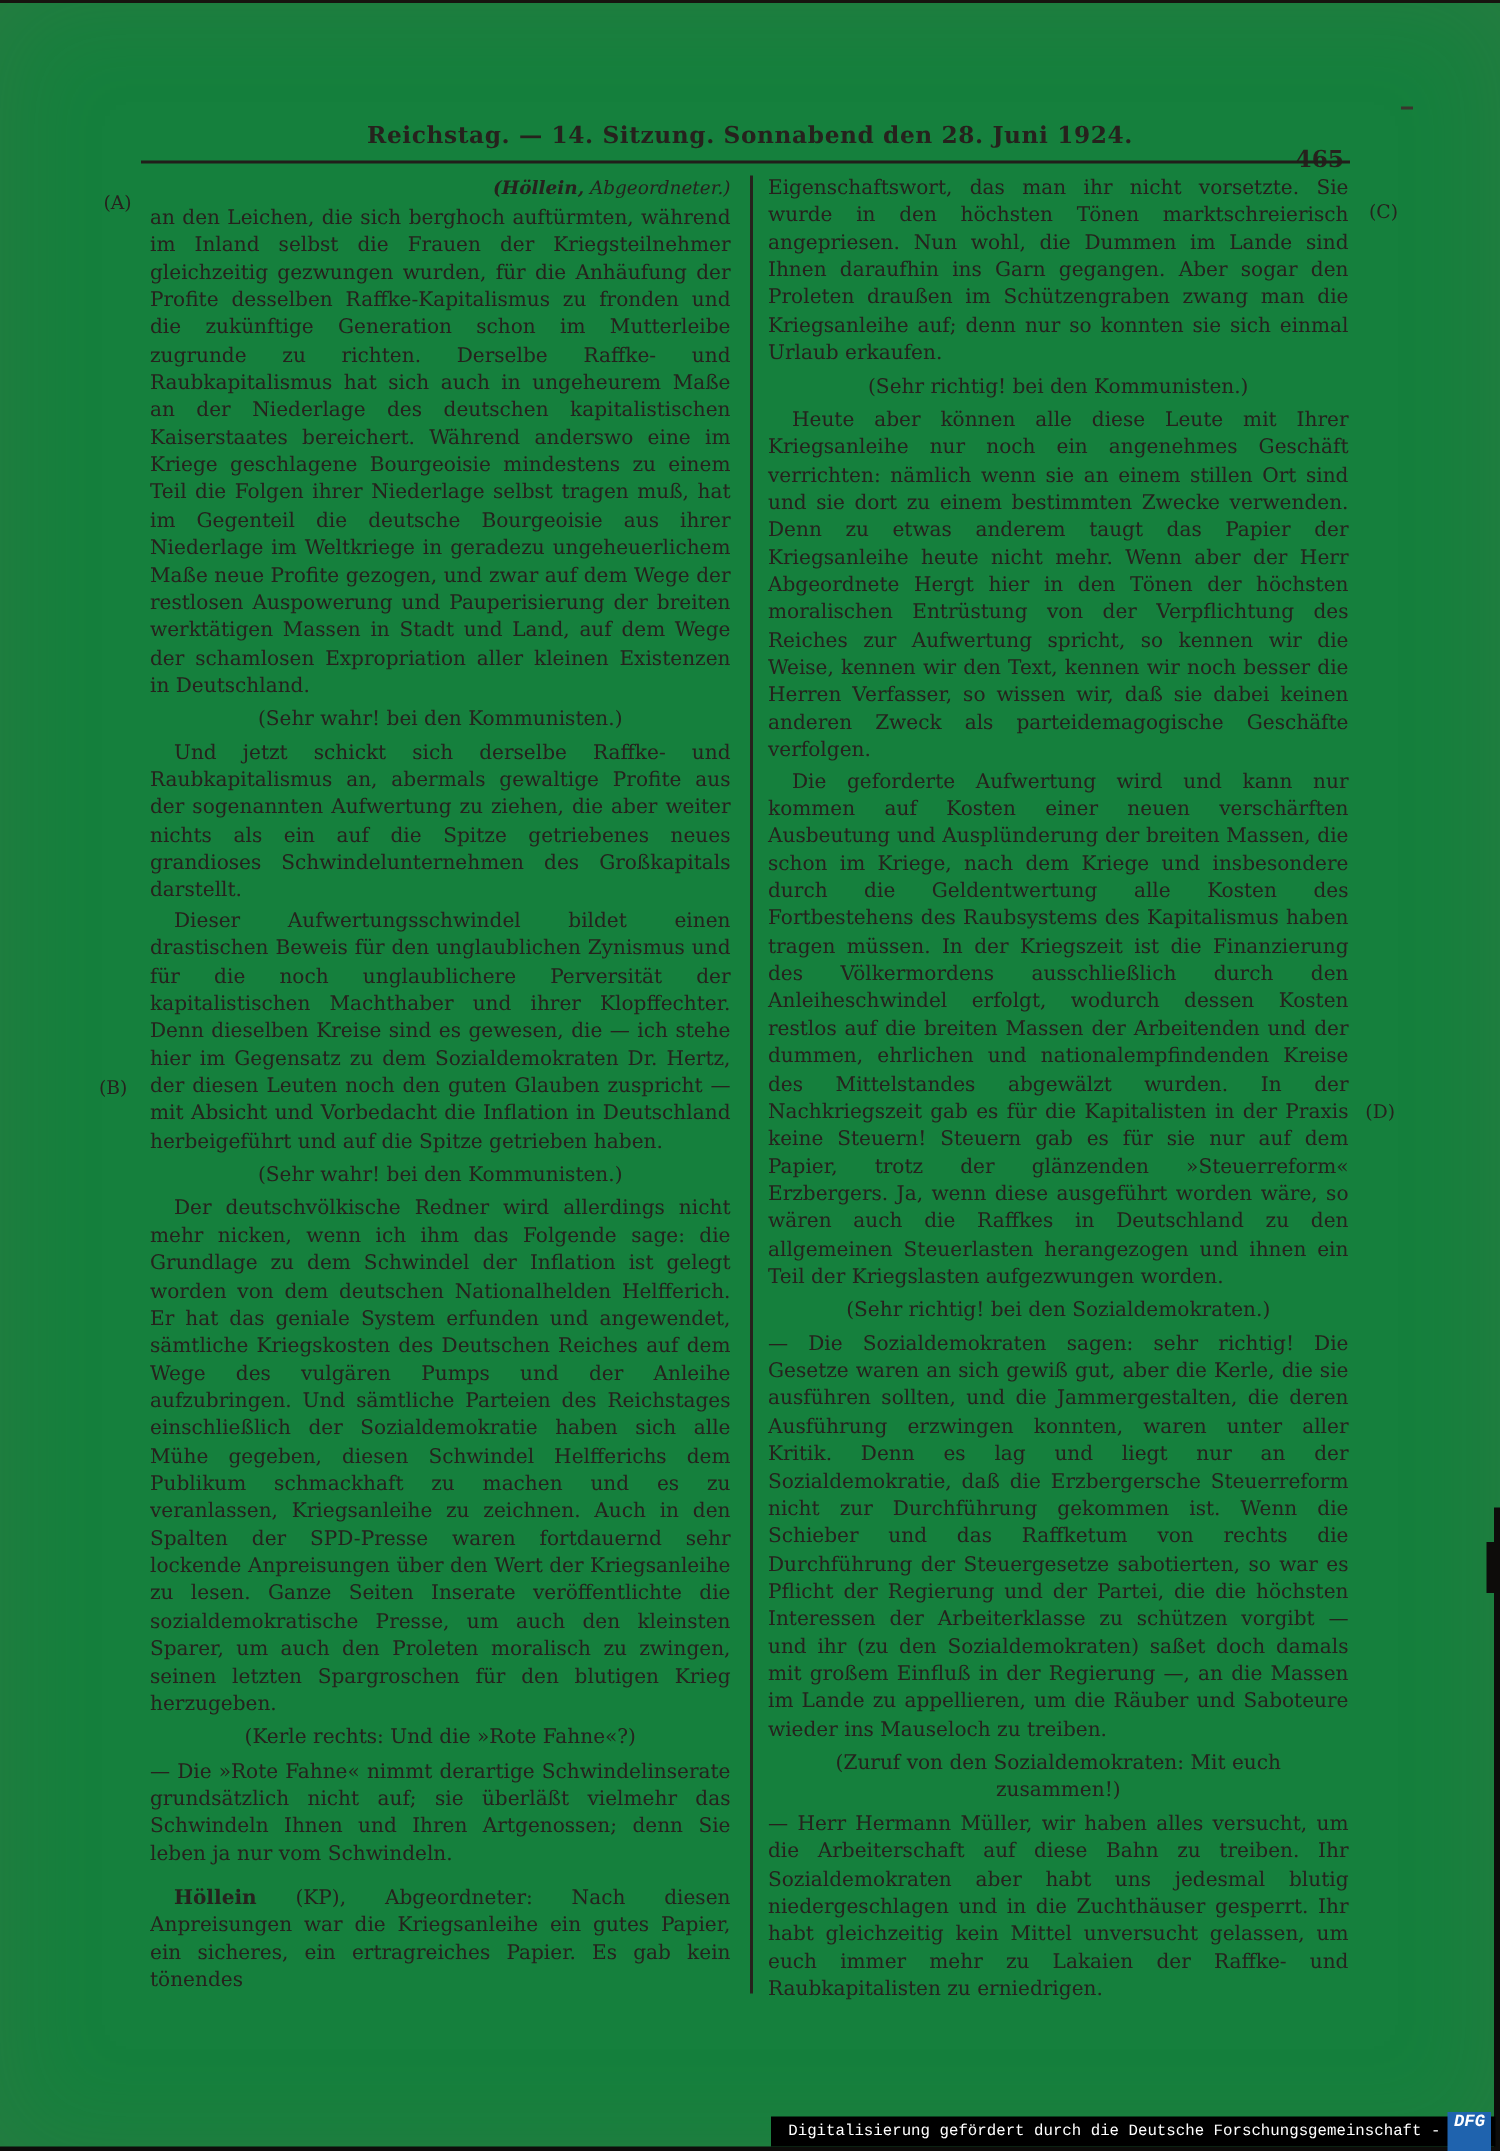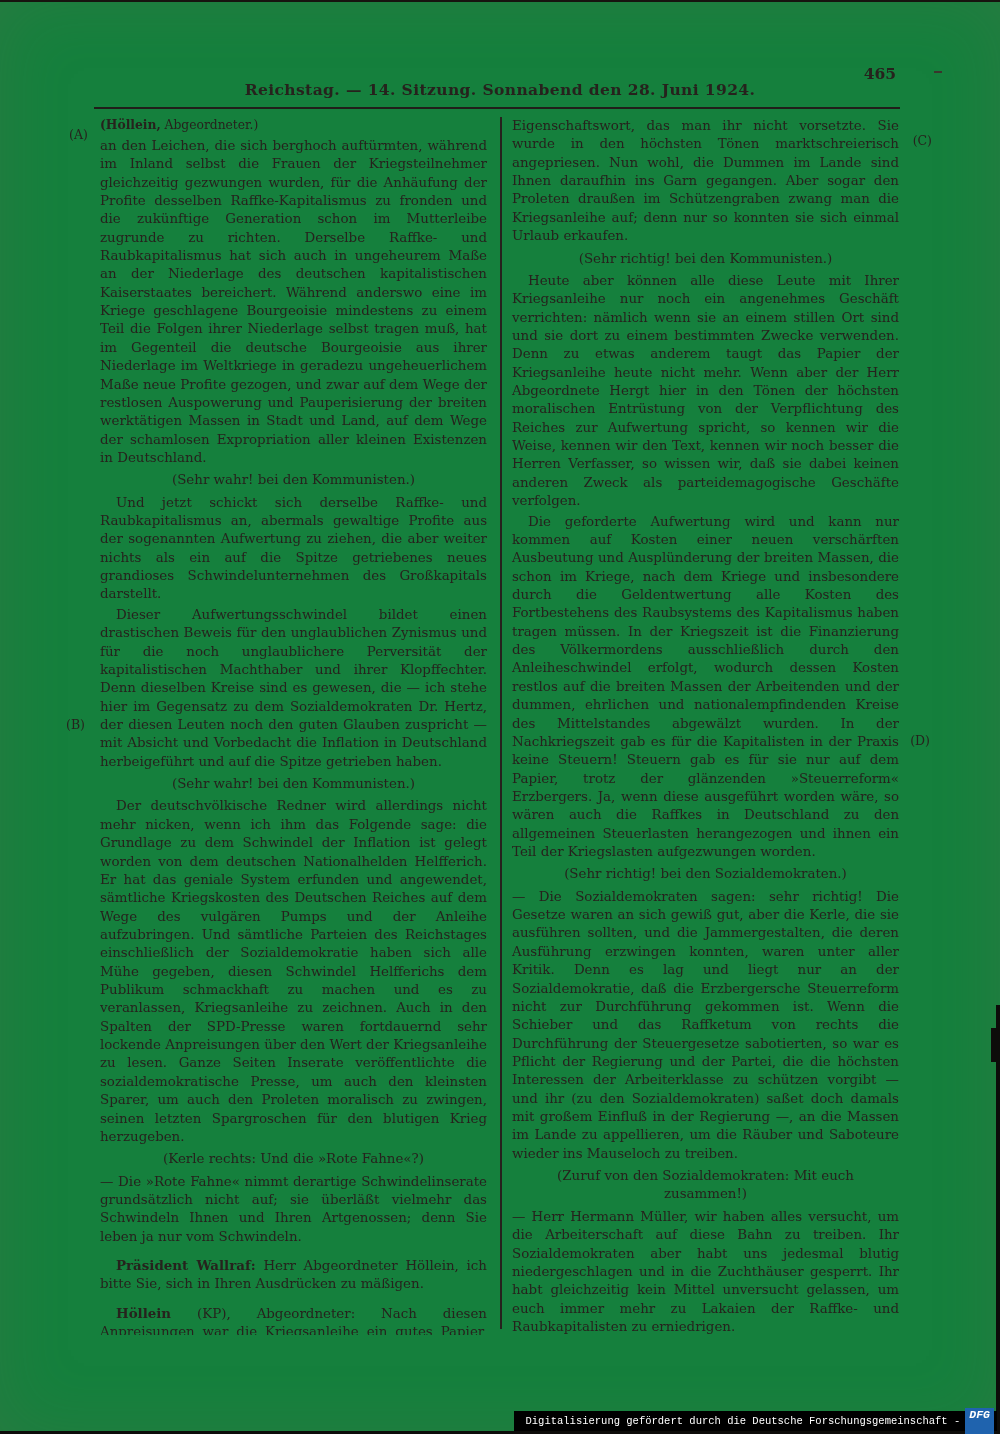--- a/index.html
+++ b/index.html
@@ -4,31 +4,31 @@
 <style>
   html,body{margin:0;padding:0;}
   body{width:1000px;height:1434px;position:relative;background:#4a453d;
        font-family:"DejaVu Serif","Liberation Serif",serif;}
   .page{position:absolute;inset:0;background:#15803d;overflow:hidden;
         box-shadow:inset 0 0 70px rgba(115,105,85,.20);color:#26221d;}
 
   
   .head-title{position:absolute;top:80px;left:0;width:100%;text-align:center;
               font-weight:bold;font-size:15.5px;letter-spacing:.4px;}
-  .page-number{position:absolute;top:64px;right:104px;font-weight:bold;font-size:15.5px;}
+  .page-number{position:absolute;top:96px;right:104px;font-weight:bold;font-size:15.5px;}
   .head-rule{position:absolute;top:107px;left:94px;width:806px;height:2px;background:#211e1a;}
 
   
   .cols{position:absolute;top:117px;left:100px;width:800px;height:1218px;overflow:hidden;
         display:flex;gap:25px;}
   .col{width:387px;font-size:13.4px;line-height:1.37;text-align:justify;
        hyphens:auto;-webkit-hyphens:auto;}
   .col-divider{position:absolute;left:500px;top:117px;height:1212px;width:1.5px;background:#26221d;}
 
-  .cont-note{margin:0 0 3px;font-size:12.3px;text-align:left;}
+  .cont-note{margin:0 0 3px;font-size:12.3px;text-align:right;font-style:italic;}
   .lead{font-weight:bold;}
 
   .blk{margin:0 0 2px;}
   .blk-cont{text-indent:0;}
   .blk-p{text-indent:16px;}
   .blk-flush{text-indent:0;}
   .blk-int{text-align:center;text-indent:0;margin:4px 0 4px;padding:0 14px;}
   .blk-speaker{text-indent:16px;margin-top:10px;}
 
   
@@ -74,21 +74,20 @@
       <p class="cont-note"><span class="lead">(Höllein,</span><span> Abgeordneter.)</span></p>
 
     <p class="blk blk-cont"><span>an den Leichen, die sich berghoch auftürmten, während im Inland selbst die Frauen der Kriegsteilnehmer gleichzeitig gezwungen wurden, für die Anhäufung der Profite desselben Raffke-Kapitalismus zu fronden und die zukünftige Generation schon im Mutterleibe zugrunde zu richten. Derselbe Raffke- und Raubkapitalismus hat sich auch in ungeheurem Maße an der Niederlage des deutschen kapitalistischen Kaiserstaates bereichert. Während anderswo eine im Kriege geschlagene Bourgeoisie mindestens zu einem Teil die Folgen ihrer Niederlage selbst tragen muß, hat im Gegenteil die deutsche Bourgeoisie aus ihrer Niederlage im Weltkriege in geradezu ungeheuerlichem Maße neue Profite gezogen, und zwar auf dem Wege der restlosen Auspowerung und Pauperisierung der breiten werktätigen Massen in Stadt und Land, auf dem Wege der schamlosen Expropriation aller kleinen Existenzen in Deutschland.</span></p>
         <p class="blk blk-int"><span>(Sehr wahr! bei den Kommunisten.)</span></p>
         <p class="blk blk-p"><span>Und jetzt schickt sich derselbe Raffke- und Raubkapitalismus an, abermals gewaltige Profite aus der sogenannten Aufwertung zu ziehen, die aber weiter nichts als ein auf die Spitze getriebenes neues grandioses Schwindelunternehmen des Großkapitals darstellt.</span></p>
         <p class="blk blk-p"><span>Dieser Aufwertungsschwindel bildet einen drastischen Beweis für den unglaublichen Zynismus und für die noch unglaublichere Perversität der kapitalistischen Machthaber und ihrer Klopffechter. Denn dieselben Kreise sind es gewesen, die — ich stehe hier im Gegensatz zu dem Sozialdemokraten Dr. Hertz, der diesen Leuten noch den guten Glauben zuspricht — mit Absicht und Vorbedacht die Inflation in Deutschland herbeigeführt und auf die Spitze getrieben haben.</span></p>
         <p class="blk blk-int"><span>(Sehr wahr! bei den Kommunisten.)</span></p>
         <p class="blk blk-p"><span>Der deutschvölkische Redner wird allerdings nicht mehr nicken, wenn ich ihm das Folgende sage: die Grundlage zu dem Schwindel der Inflation ist gelegt worden von dem deutschen Nationalhelden Helfferich. Er hat das geniale System erfunden und angewendet, sämtliche Kriegskosten des Deutschen Reiches auf dem Wege des vulgären Pumps und der Anleihe aufzubringen. Und sämtliche Parteien des Reichstages einschließlich der Sozialdemokratie haben sich alle Mühe gegeben, diesen Schwindel Helfferichs dem Publikum schmackhaft zu machen und es zu veranlassen, Kriegsanleihe zu zeichnen. Auch in den Spalten der SPD-Presse waren fortdauernd sehr lockende Anpreisungen über den Wert der Kriegsanleihe zu lesen. Ganze Seiten Inserate veröffentlichte die sozialdemokratische Presse, um auch den kleinsten Sparer, um auch den Proleten moralisch zu zwingen, seinen letzten Spargroschen für den blutigen Krieg herzugeben.</span></p>
         <p class="blk blk-int"><span>(Kerle rechts: Und die »Rote Fahne«?)</span></p>
         <p class="blk blk-flush"><span>— Die »Rote Fahne« nimmt derartige Schwindelinserate grundsätzlich nicht auf; sie überläßt vielmehr das Schwindeln Ihnen und Ihren Artgenossen; denn Sie leben ja nur vom Schwindeln.</span></p>
-        <p class="blk blk-speaker"><span class="lead">Präsident Wallraf:</span><span> Herr Abgeordneter Höllein, ich bitte Sie, sich in Ihren Ausdrücken zu mäßigen.</span></p>
         <p class="blk blk-speaker"><span class="lead">Höllein</span><span> (KP), Abgeordneter: Nach diesen Anpreisungen war die Kriegsanleihe ein gutes Papier, ein sicheres, ein ertragreiches Papier. Es gab kein tönendes</span></p>
       </div>
     <div class="col">
 
     <p class="blk blk-cont"><span>Eigenschaftswort, das man ihr nicht vorsetzte. Sie wurde in den höchsten Tönen marktschreierisch angepriesen. Nun wohl, die Dummen im Lande sind Ihnen daraufhin ins Garn gegangen. Aber sogar den Proleten draußen im Schützengraben zwang man die Kriegsanleihe auf; denn nur so konnten sie sich einmal Urlaub erkaufen.</span></p>
         <p class="blk blk-int"><span>(Sehr richtig! bei den Kommunisten.)</span></p>
         <p class="blk blk-p"><span>Heute aber können alle diese Leute mit Ihrer Kriegsanleihe nur noch ein angenehmes Geschäft verrichten: nämlich wenn sie an einem stillen Ort sind und sie dort zu einem bestimmten Zwecke verwenden. Denn zu etwas anderem taugt das Papier der Kriegsanleihe heute nicht mehr. Wenn aber der Herr Abgeordnete Hergt hier in den Tönen der höchsten moralischen Entrüstung von der Verpflichtung des Reiches zur Aufwertung spricht, so kennen wir die Weise, kennen wir den Text, kennen wir noch besser die Herren Verfasser, so wissen wir, daß sie dabei keinen anderen Zweck als parteidemagogische Geschäfte verfolgen.</span></p>
         <p class="blk blk-p"><span>Die geforderte Aufwertung wird und kann nur kommen auf Kosten einer neuen verschärften Ausbeutung und Ausplünderung der breiten Massen, die schon im Kriege, nach dem Kriege und insbesondere durch die Geldentwertung alle Kosten des Fortbestehens des Raubsystems des Kapitalismus haben tragen müssen. In der Kriegszeit ist die Finanzierung des Völkermordens ausschließlich durch den Anleiheschwindel erfolgt, wodurch dessen Kosten restlos auf die breiten Massen der Arbeitenden und der dummen, ehrlichen und nationalempfindenden Kreise des Mittelstandes abgewälzt wurden. In der Nachkriegszeit gab es für die Kapitalisten in der Praxis keine Steuern! Steuern gab es für sie nur auf dem Papier, trotz der glänzenden »Steuerreform« Erzbergers. Ja, wenn diese ausgeführt worden wäre, so wären auch die Raffkes in Deutschland zu den allgemeinen Steuerlasten herangezogen und ihnen ein Teil der Kriegslasten aufgezwungen worden.</span></p>
         <p class="blk blk-int"><span>(Sehr richtig! bei den Sozialdemokraten.)</span></p>
         <p class="blk blk-flush"><span>— Die Sozialdemokraten sagen: sehr richtig! Die Gesetze waren an sich gewiß gut, aber die Kerle, die sie ausführen sollten, und die Jammergestalten, die deren Ausführung erzwingen konnten, waren unter aller Kritik. Denn es lag und liegt nur an der Sozialdemokratie, daß die Erzbergersche Steuerreform nicht zur Durchführung gekommen ist. Wenn die Schieber und das Raffketum von rechts die Durchführung der Steuergesetze sabotierten, so war es Pflicht der Regierung und der Partei, die die höchsten Interessen der Arbeiterklasse zu schützen vorgibt — und ihr (zu den Sozialdemokraten) saßet doch damals mit großem Einfluß in der Regierung —, an die Massen im Lande zu appellieren, um die Räuber und Saboteure wieder ins Mauseloch zu treiben.</span></p>

